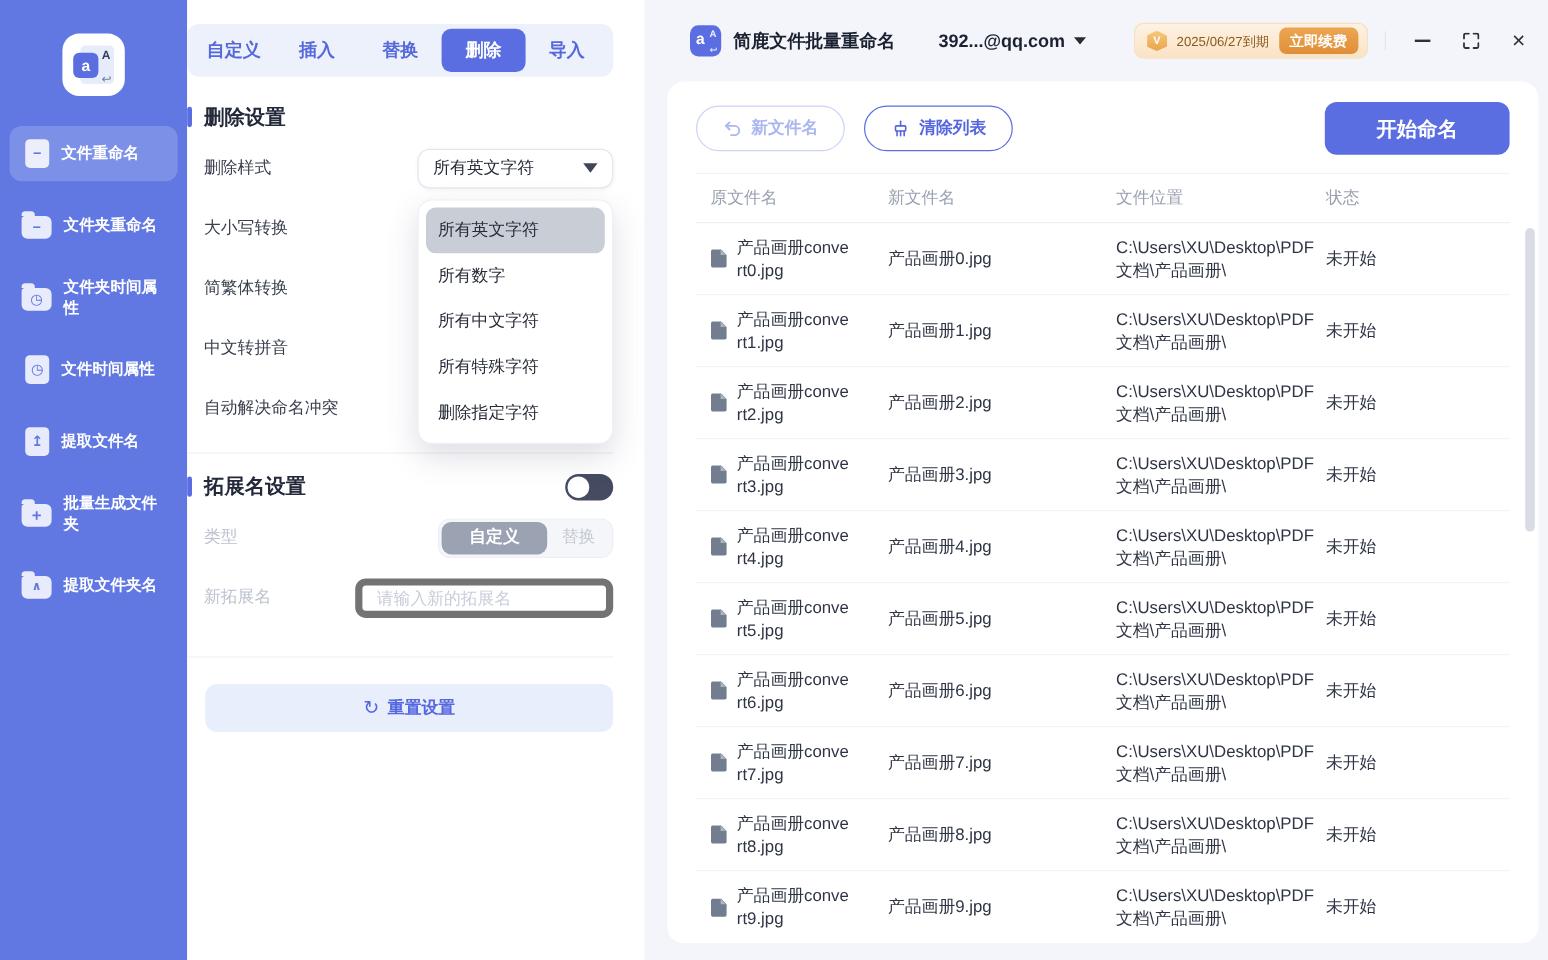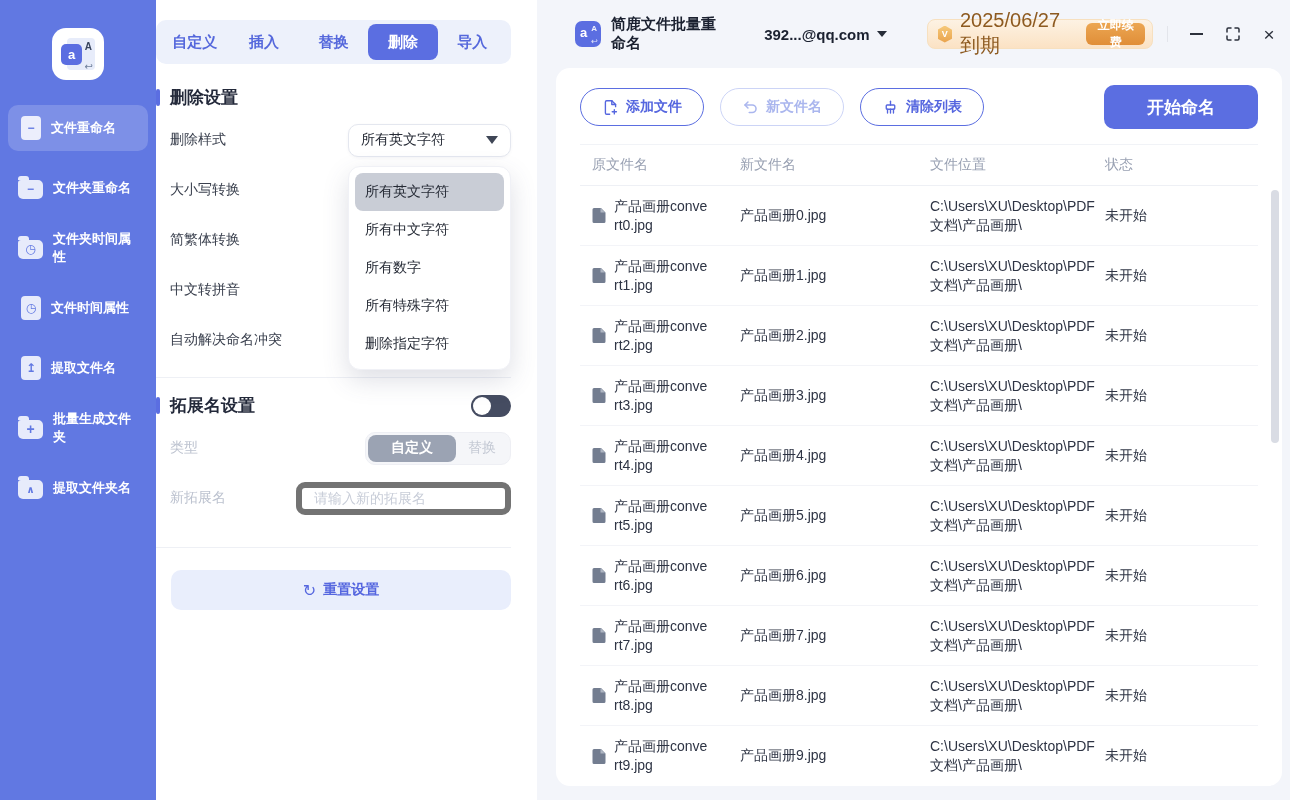--- a/index.html
+++ b/index.html
@@ -76,21 +76,21 @@
   .app-badge .a-sub { position:absolute; right:4px; top:3px; font-size:8px; font-weight:bold; opacity:.9; }
   .app-badge .a-arr { position:absolute; right:3px; bottom:1px; font-size:8px; opacity:.85; }
   .app-title { margin-left:10px; font-size:15px; font-weight:bold; color:#1b2130; }
   .account { margin-left:36px; font-size:15px; font-weight:bold; color:#1b2130; display:flex; align-items:center; gap:7px; cursor:pointer; }
   .account .chev { width:0; height:0; border-left:5px solid transparent; border-right:5px solid transparent; border-top:6px solid #262c38; }
   .vip { margin-left:40px; height:30px; border-radius:8px; background:linear-gradient(180deg,#fdf2e3,#fbe2c4);
          border:1px solid #f7e0bf; display:flex; align-items:center; gap:8px; padding:0 7px 0 10px; }
   .vip-badge { width:17px; height:17px; background:linear-gradient(180deg,#f6c878,#e9a24c); color:#fff; font-size:9px; font-weight:bold;
          display:flex; align-items:center; justify-content:center;
          clip-path:polygon(50% 0,100% 25%,100% 78%,50% 100%,0 78%,0 25%); }
-  .vip-date { font-size:20px; color:#8d5a20; }
+  .vip-date { font-size:11px; color:#8d5a20; }
   .renew { height:22px; border-radius:6px; padding:0 9px; background:linear-gradient(180deg,#eca652,#e08e38);
          color:#fff; font-size:12px; font-weight:bold; display:flex; align-items:center; border:none; cursor:pointer; font-family:inherit; }
   .hdr-sep { width:1px; height:16px; background:#e3e5eb; margin:0 16px 0 14px; }
   .win-btn { width:30px; height:30px; display:flex; align-items:center; justify-content:center; color:#2c313c; cursor:pointer; }
   .win-btn + .win-btn { margin-left:10px; }
   .min-glyph { width:13px; height:2px; background:#2c313c; }
   .close-glyph { font-size:19px; line-height:1; }
   
   .card { flex:1; background:#fff; border-radius:14px; position:relative; display:flex; flex-direction:column; overflow:hidden; }
   .toolbar { display:flex; align-items:center; gap:16px; padding:17px 24px 15px; }
@@ -232,23 +232,23 @@
 
   <button class="reset-btn">
     <span class="ricon">↻</span>
     <span>重置设置</span>
   </button>
 
   <div class="dropdown">
 
       <div class="option selected">所有英文字符</div>
 
+      <div class="option">所有数字</div>
+
       <div class="option">所有中文字符</div>
-
-      <div class="option">所有数字</div>
 
       <div class="option">所有特殊字符</div>
 
       <div class="option">删除指定字符</div>
     </div>
 </section>
 
 <section class="main">
   <header class="main-header">
     <div class="app-badge">
@@ -278,29 +278,20 @@
           <path d="M5 13H2.2A1.2 1.2 0 0 1 1 11.8V9"></path>
       </svg>
     </div>
     <div class="win-btn">
         <span class="close-glyph">×</span>
       </div>
   </header>
 
   <div class="card">
     <div class="toolbar">
-      <button class="pill-btn">
-        <svg width="17" height="17" viewBox="0 0 20 20" fill="none" stroke="currentColor" stroke-width="1.6" stroke-linecap="round" stroke-linejoin="round">
-          <path d="M11.5 2H5.5A1.5 1.5 0 0 0 4 3.5v13A1.5 1.5 0 0 0 5.5 18H9"></path>
-          <path d="M11.5 2 16 6.5V9"></path>
-            <path d="M11.5 2v4.5H16"></path>
-          <path d="M14.5 12.5v5M12 15h5"></path>
-        </svg>
-        <span>添加文件</span>
-      </button>
       <button class="pill-btn disabled">
         <svg width="17" height="17" viewBox="0 0 20 20" fill="none" stroke="currentColor" stroke-width="1.8" stroke-linecap="round" stroke-linejoin="round">
           <path d="M7 3.5 3.5 7 7 10.5"></path>
             <path d="M3.5 7H12a4.5 4.5 0 0 1 0 9H8.5"></path>
         </svg>
         <span>新文件名</span>
       </button>
       <button class="pill-btn">
         <svg width="17" height="17" viewBox="0 0 20 20" fill="none" stroke="currentColor" stroke-width="1.6" stroke-linecap="round" stroke-linejoin="round">
           <path d="M10 2.5V7"></path>

